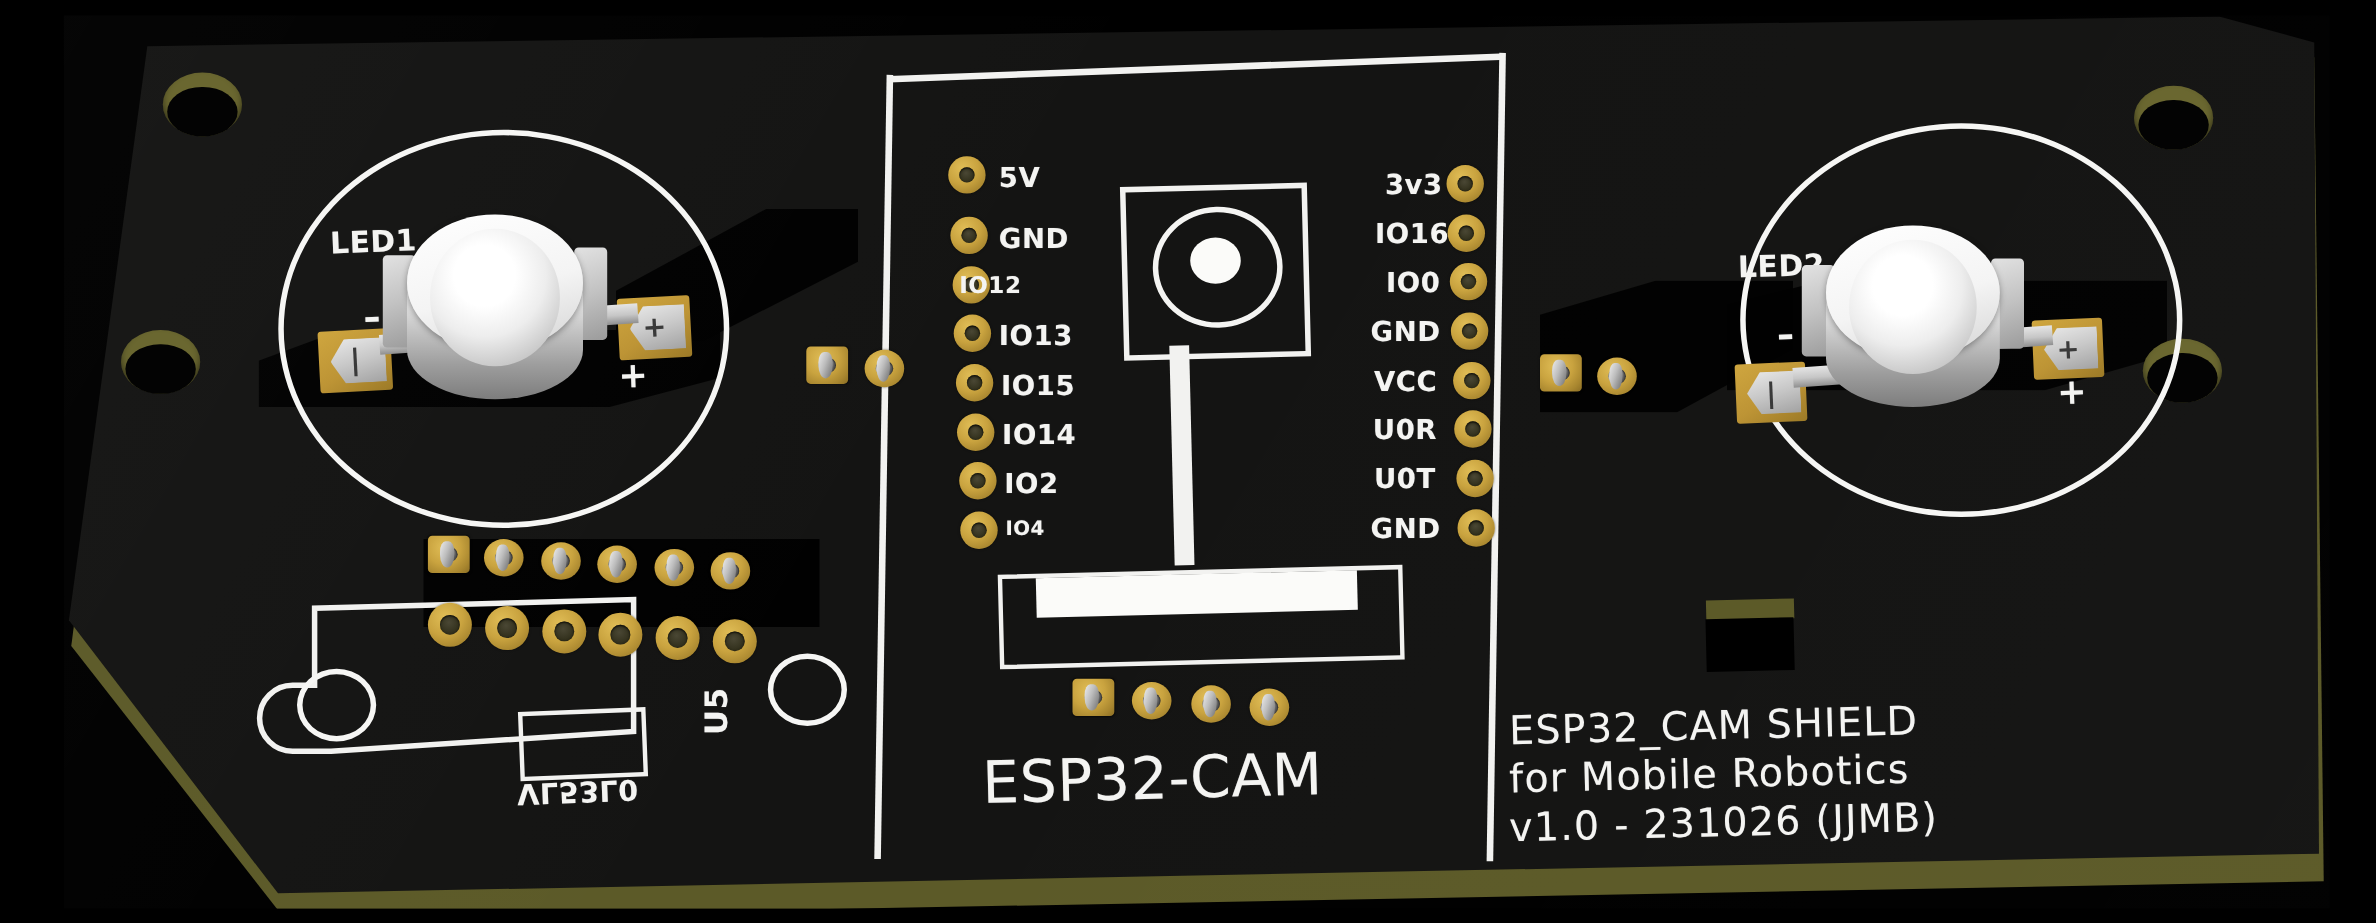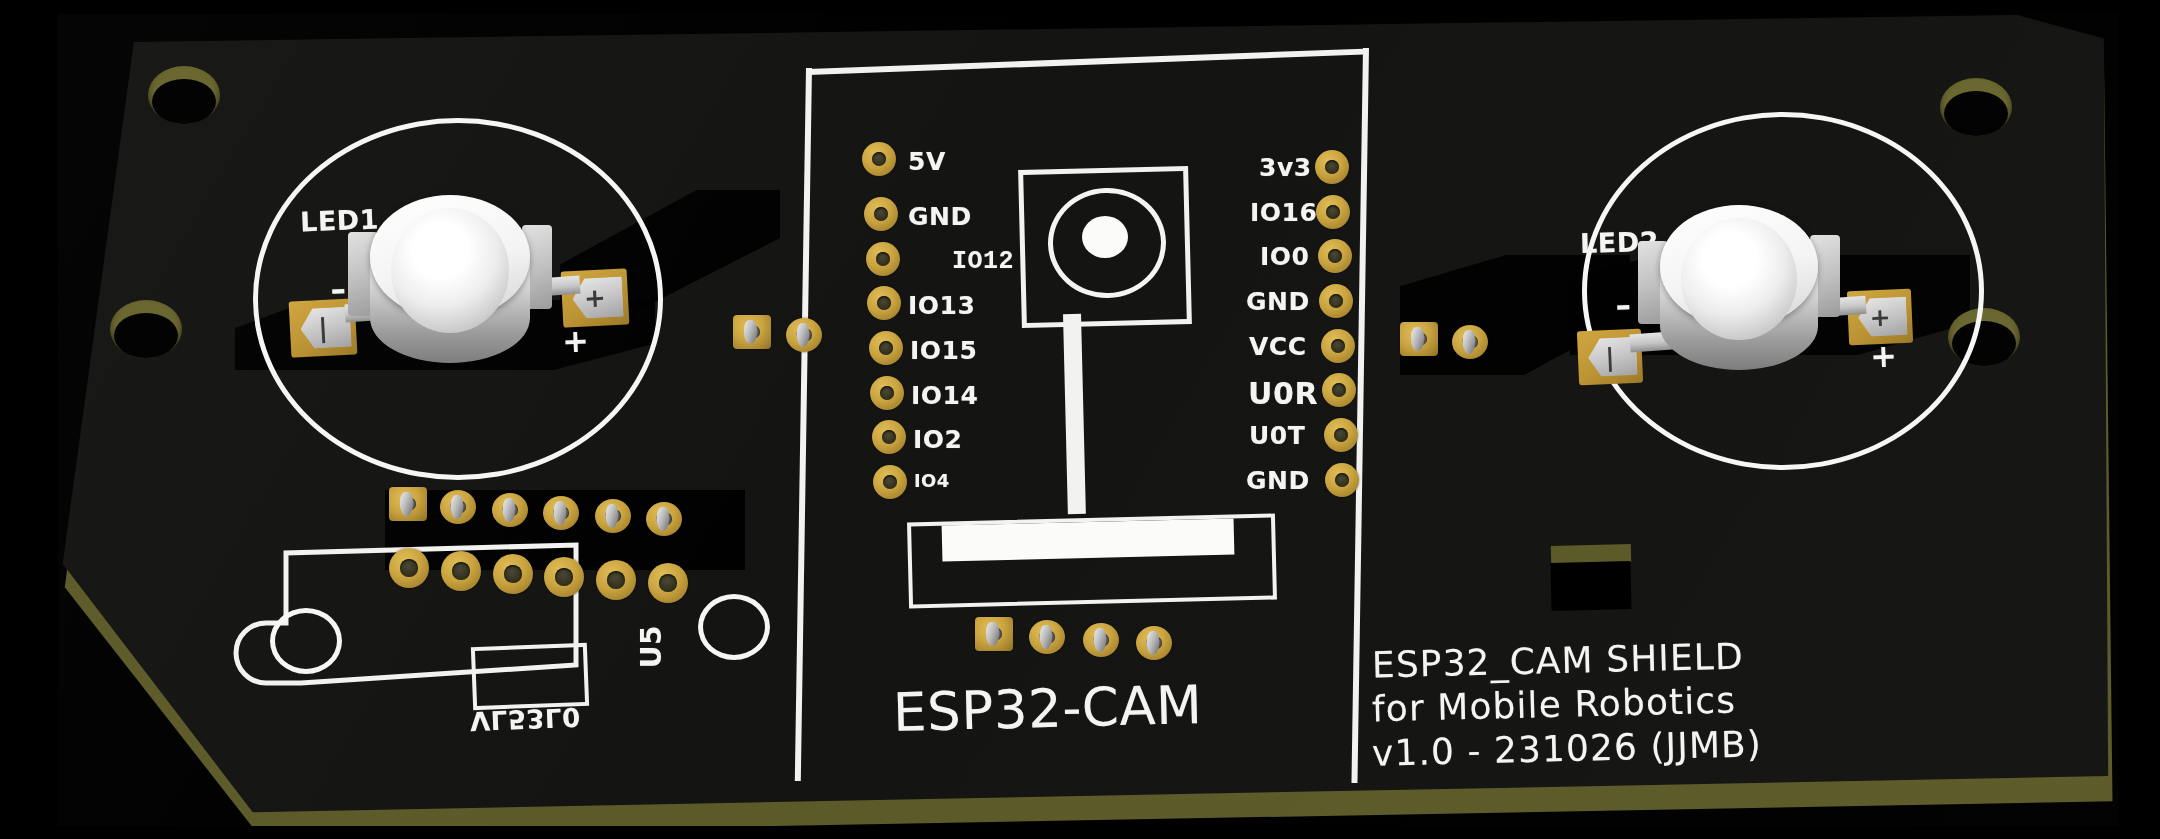--- a/index.html
+++ b/index.html
@@ -219,21 +219,21 @@
     <div class="silk" style="left:908px;top:147px;font-size:25px;">5V</div>
 
     <div class="pad" style="left:864px;top:197px;width:34px;height:34px;">
         <div class="hole"></div>
       </div>
     <div class="silk" style="left:908px;top:202px;font-size:25px;">GND</div>
 
     <div class="pad" style="left:866px;top:242px;width:34px;height:34px;">
         <div class="hole"></div>
       </div>
-    <div class="silk" style="left:952px;top:247px;font-size:25px;font-family:Liberation Mono, monospace;">IO12</div>
+    <div class="silk" style="left:872px;top:247px;font-size:21px;">IO12</div>
 
     <div class="pad" style="left:867px;top:286px;width:34px;height:34px;">
         <div class="hole"></div>
       </div>
     <div class="silk" style="left:908px;top:291px;font-size:25px;">IO13</div>
 
     <div class="pad" style="left:869px;top:331px;width:34px;height:34px;">
         <div class="hole"></div>
       </div>
     <div class="silk" style="left:910px;top:336px;font-size:25px;">IO15</div>
@@ -276,21 +276,21 @@
     <div class="silk" style="left:1246px;top:287px;font-size:25px;">GND</div>
 
     <div class="pad" style="left:1321px;top:329px;width:34px;height:34px;">
         <div class="hole"></div>
       </div>
     <div class="silk" style="left:1249px;top:332px;font-size:25px;">VCC</div>
 
     <div class="pad" style="left:1322px;top:373px;width:34px;height:34px;">
         <div class="hole"></div>
       </div>
-    <div class="silk" style="left:1248px;top:376px;font-size:30px;text-align:center;">U0R</div>
+    <div class="silk" style="left:1248px;top:376px;font-size:25px;text-align:center;">U0R</div>
 
     <div class="pad" style="left:1324px;top:418px;width:34px;height:34px;">
         <div class="hole"></div>
       </div>
     <div class="silk" style="left:1249px;top:421px;font-size:25px;">U0T</div>
 
     <div class="pad" style="left:1325px;top:463px;width:34px;height:34px;">
         <div class="hole"></div>
       </div>
     <div class="silk" style="left:1246px;top:466px;font-size:25px;">GND</div>

